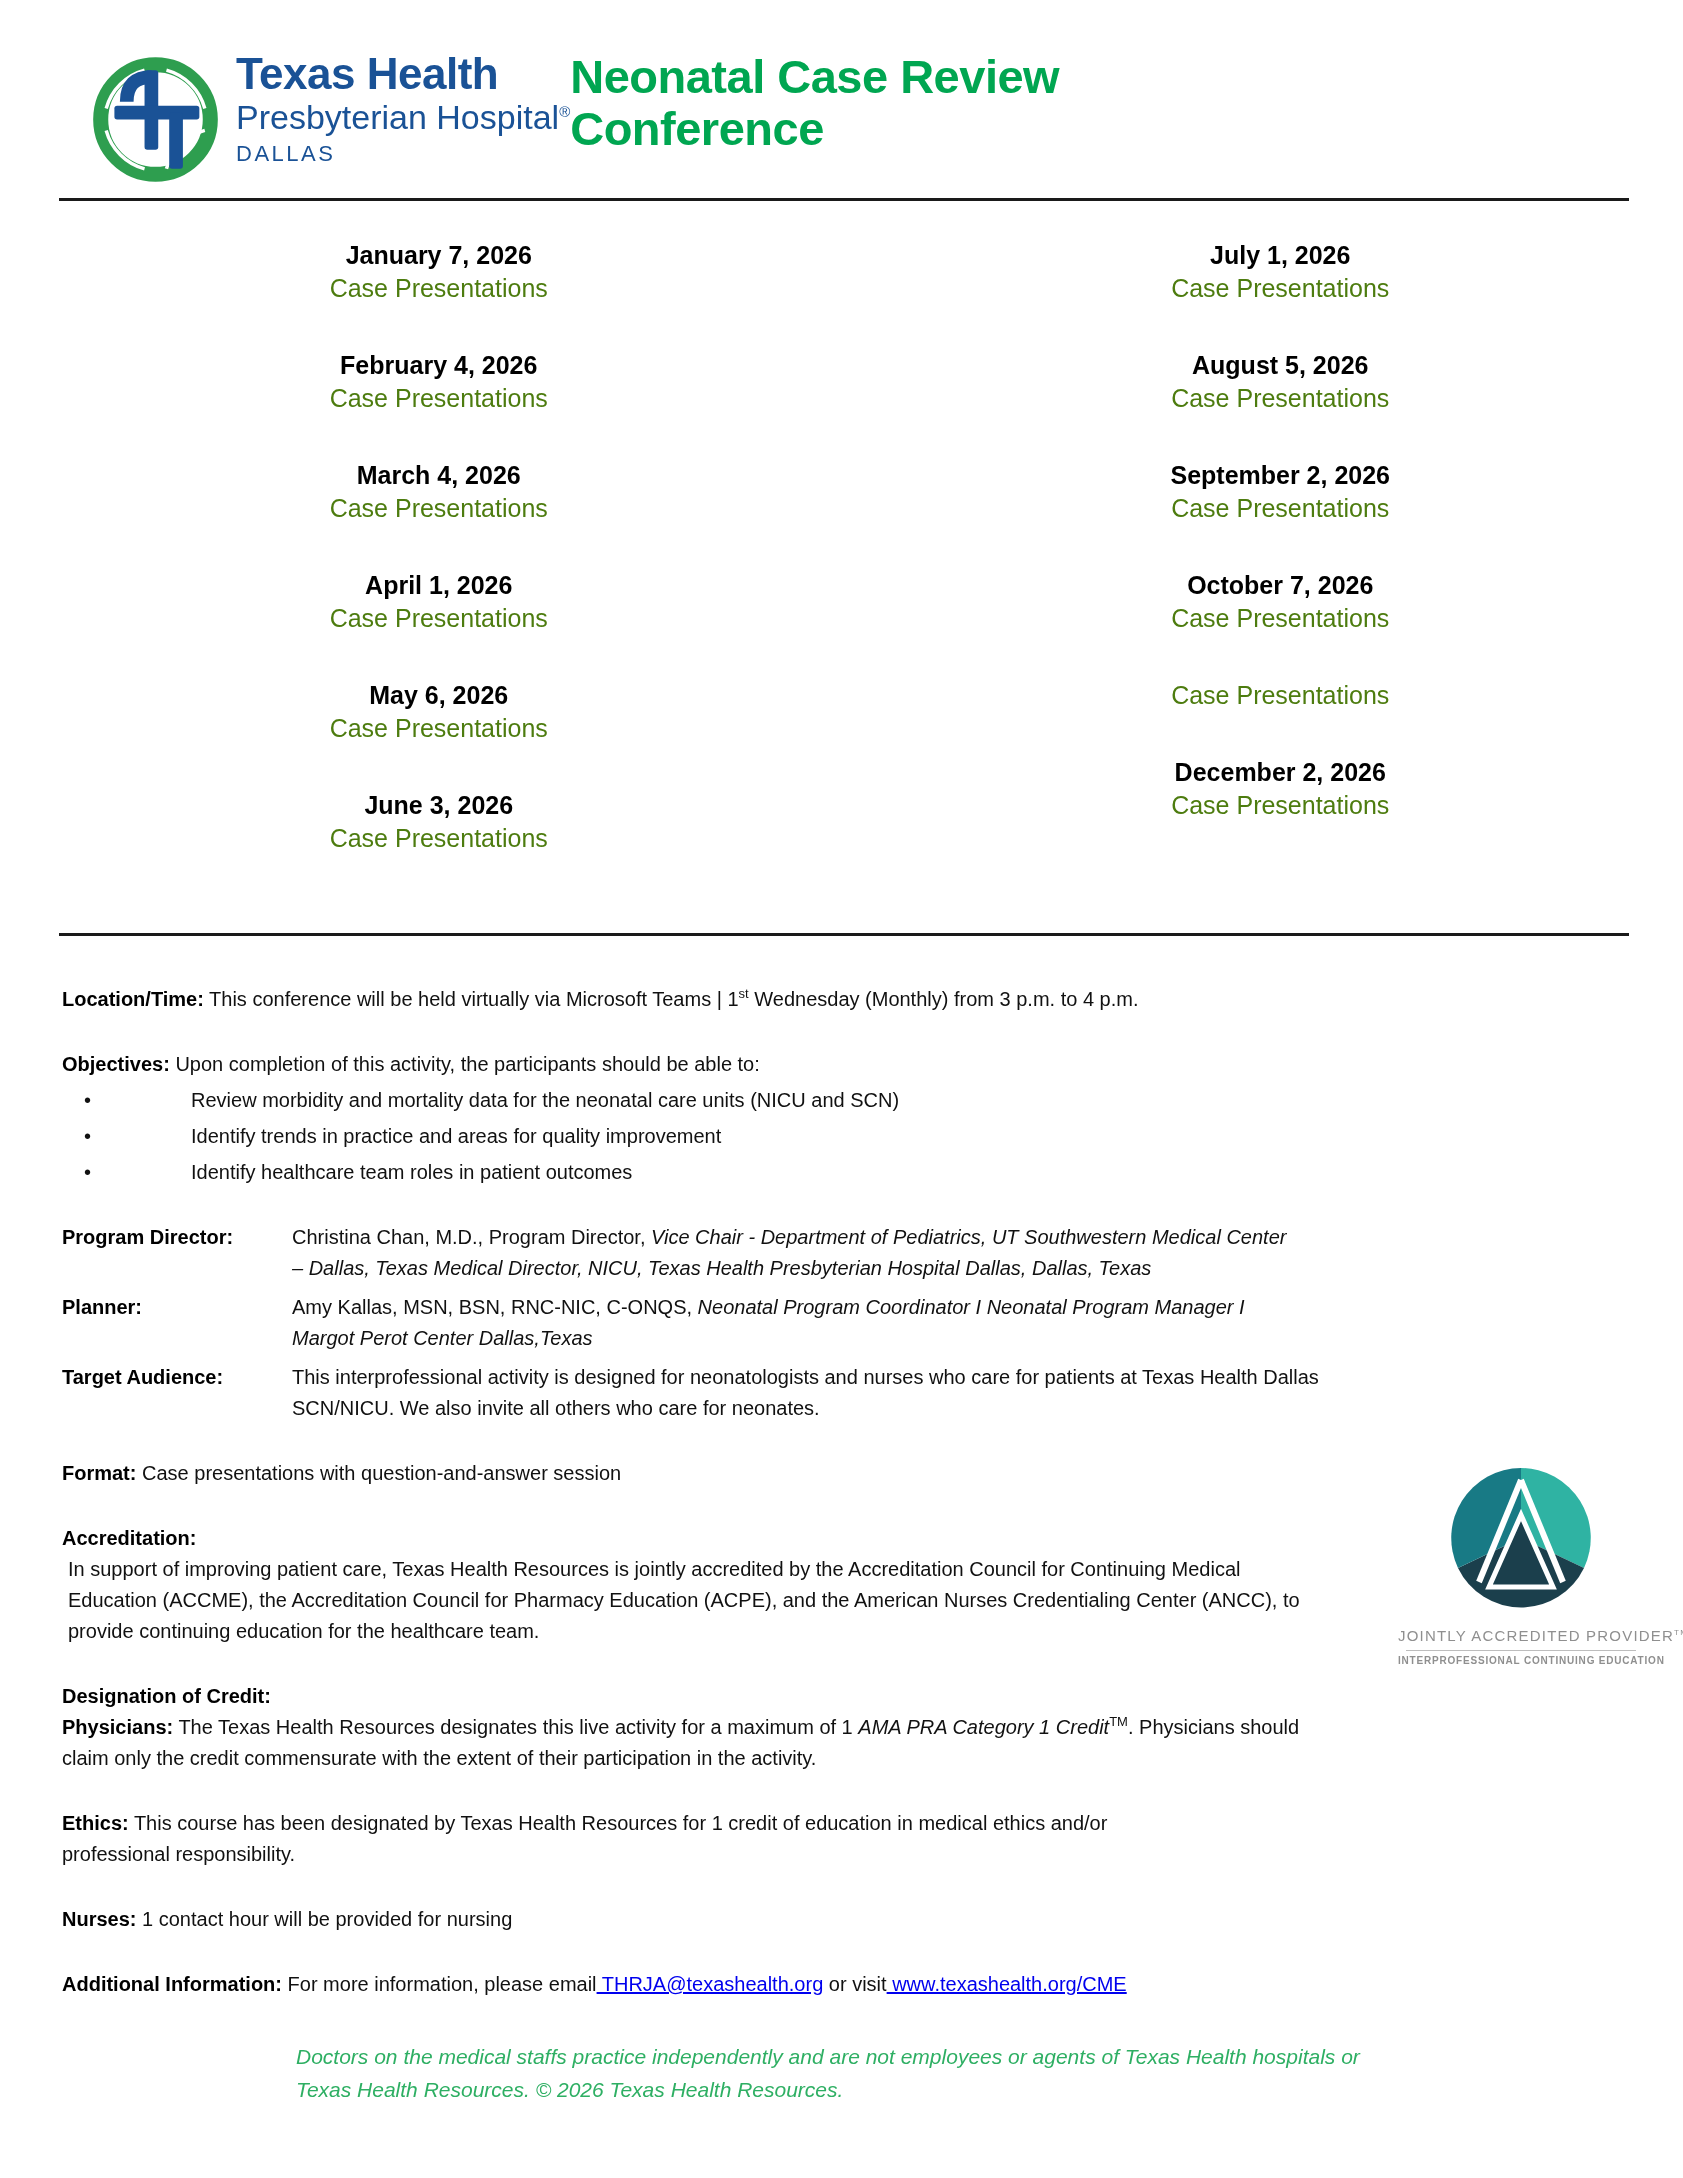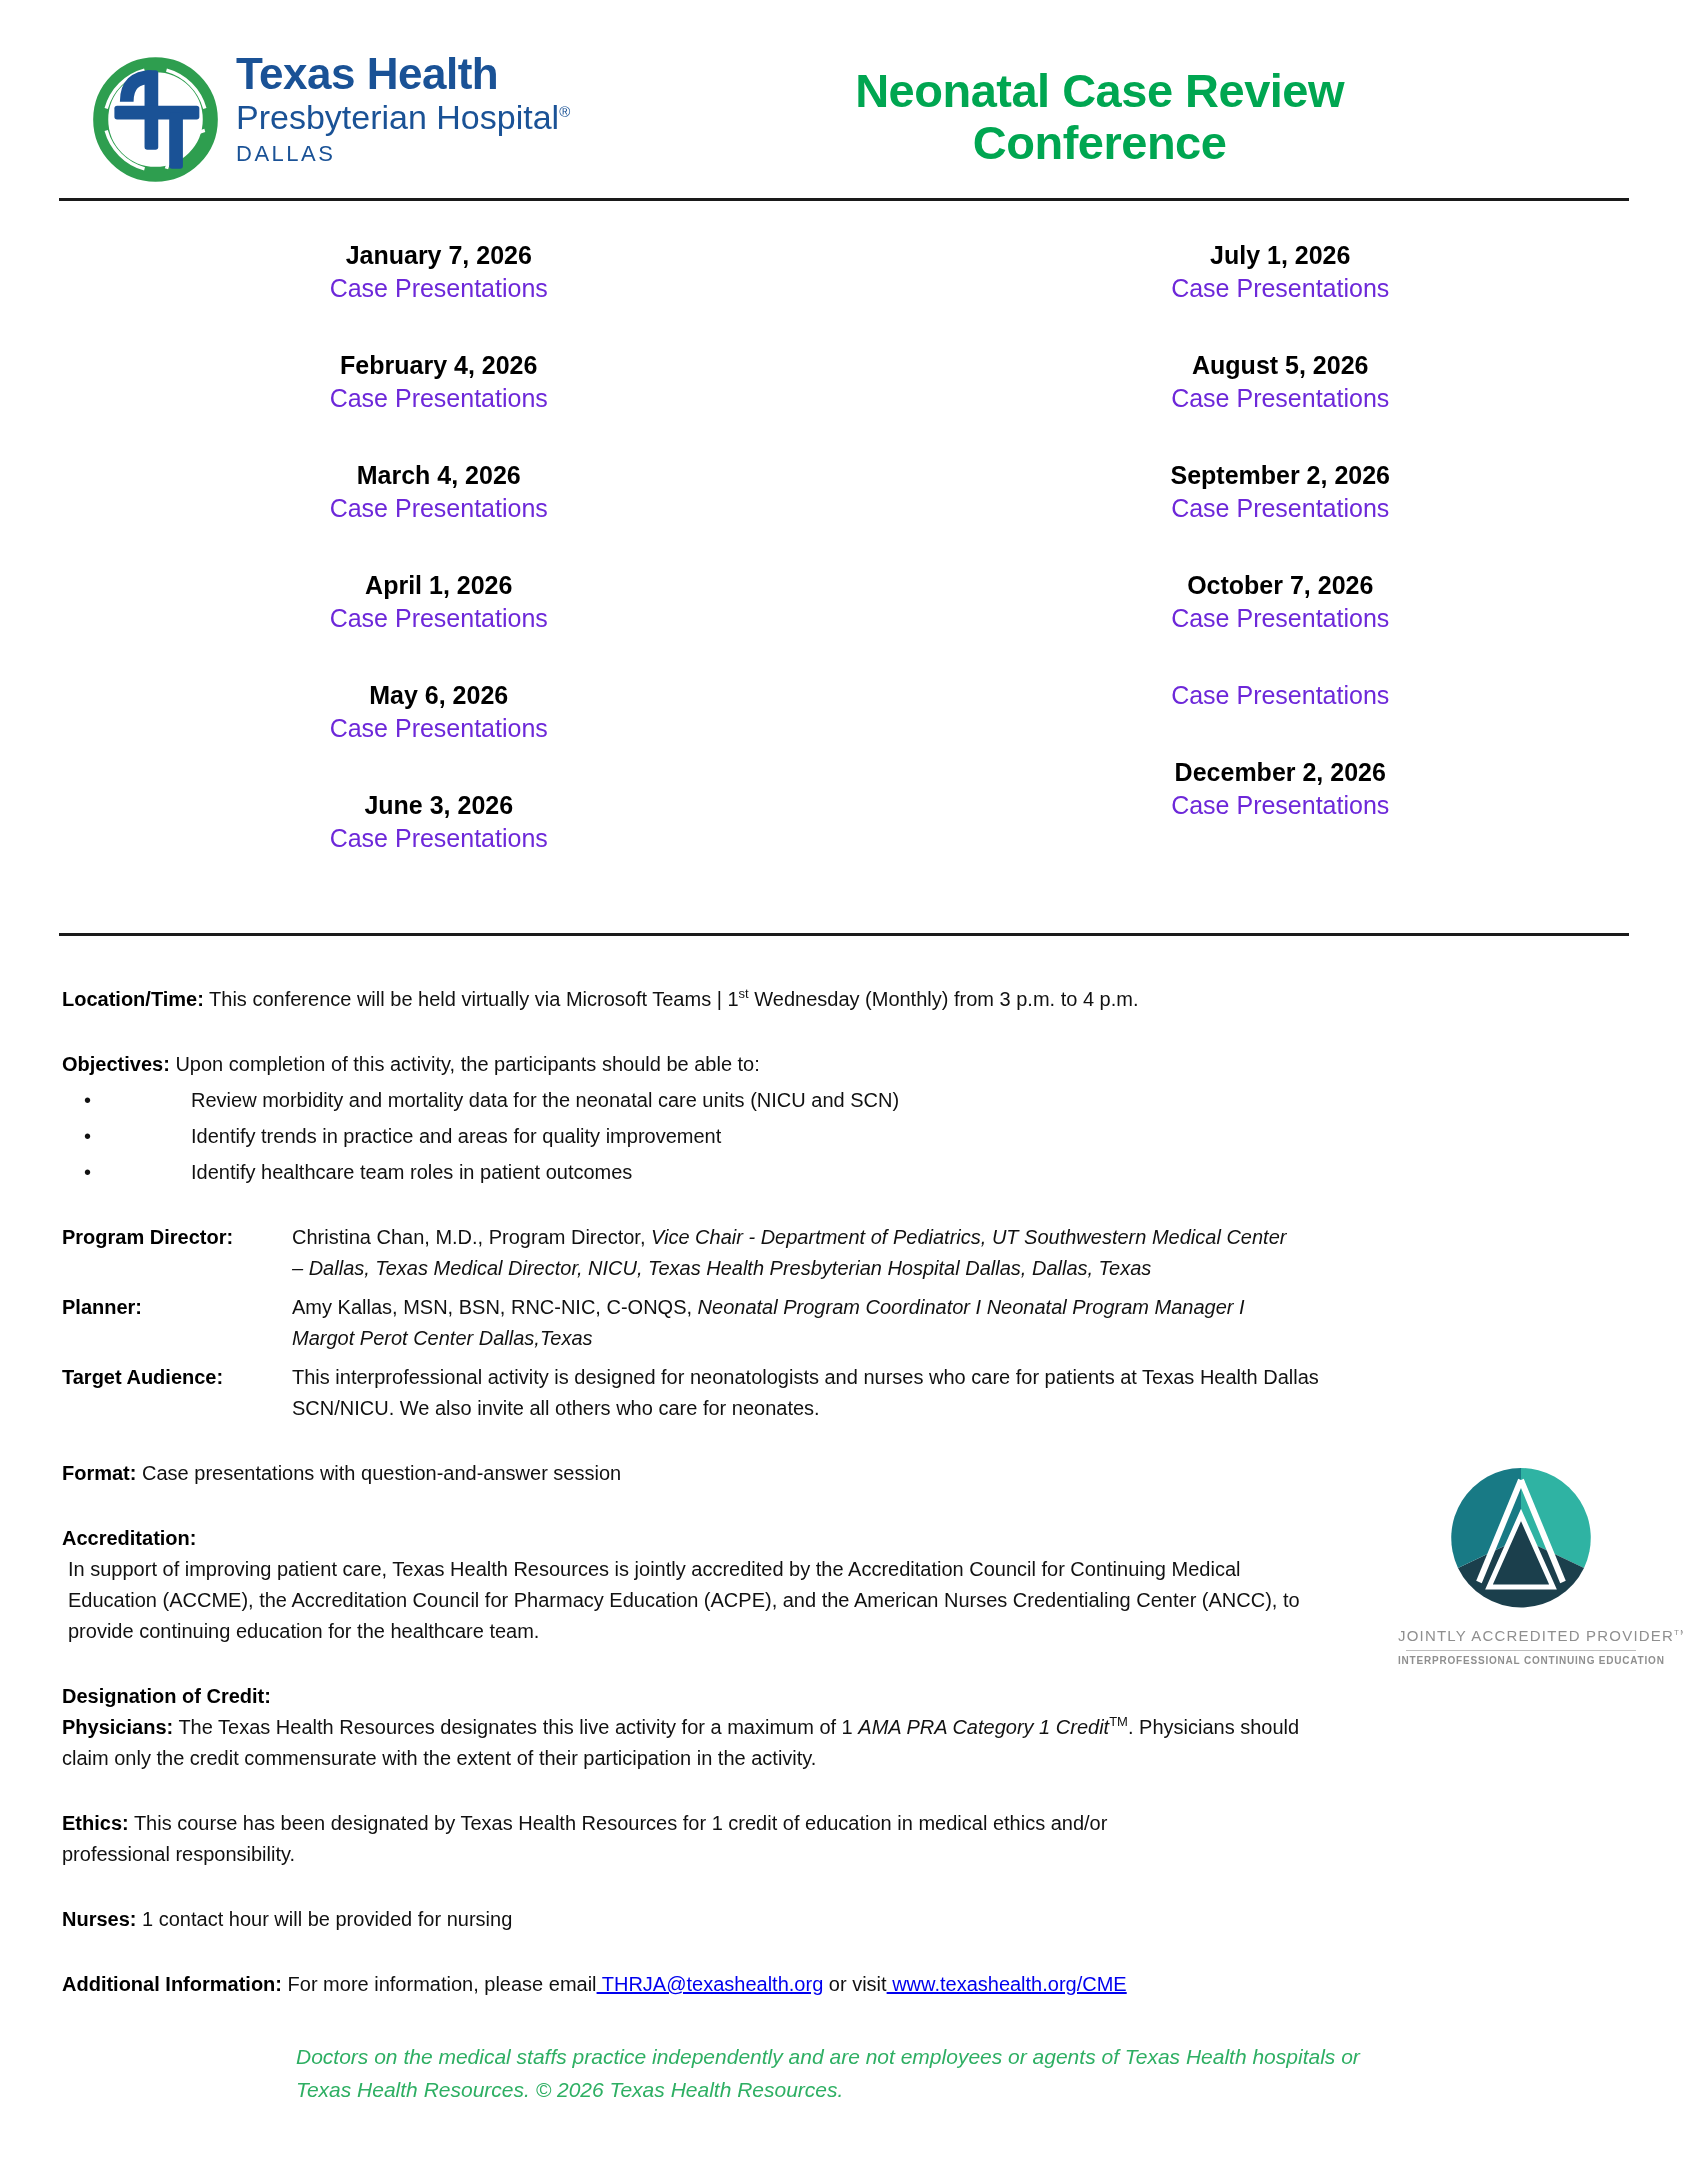--- a/index.html
+++ b/index.html
@@ -10,29 +10,29 @@
     color:#111111; font-size:20px; line-height:31px;
   }
   
   .header { display:flex; align-items:flex-start; padding:51px 54px 0 87px; }
   .brand { display:flex; align-items:flex-start; }
   .brand-text { margin-left:12px; color:#1a5296; }
   .brand-name   { font-size:44px; font-weight:bold; line-height:46px; letter-spacing:-0.5px; }
   .brand-sub    { font-size:34px; line-height:40px; }
   .brand-sub sup{ font-size:15px; }
   .brand-city   { font-size:22px; line-height:34px; letter-spacing:2.5px; }
-  .doc-title { flex:1; text-align:center; color:#00a651; font-weight:bold;
-               font-size:47px; line-height:52px; margin-top:14px; letter-spacing:-0.5px; }
+  .doc-title { flex:1; text-align:left; color:#00a651; font-weight:bold;
+               font-size:47px; line-height:52px; letter-spacing:-0.5px; }
   .rule { border:none; border-top:3px solid #1a1a1a; margin:10px 54px 0 59px; }
   .rule-2 { margin-top:30px; }
   
   .sched-grid { display:grid; grid-template-columns:1fr 1fr; padding:38px 0 4px; }
   .sched-item { text-align:center; margin-bottom:44px;padding-left:36px; }
   .sched-date { font-size:25px; font-weight:bold; line-height:33px; color:#000; }
-  .sched-type { font-size:25px; line-height:33px; color:#6d28d9; }
+  .sched-type { font-size:25px; line-height:33px; color:#4d7c0f; }
   
   .content { padding:18px 54px 0 62px; }
   .sect { margin-top:34px; }
   .sect-first { margin-top:30px; }
   .lbl { font-weight:bold; color:#000; }
   .row { display:flex;margin-top:8px; }
   .row .lbl-col { flex:0 0 230px; }
   .row .txt-col { flex:1; }
   .bullets { margin-top:2px; }
   .bullet-row { display:flex; padding-left:22px; margin-top:5px; }

